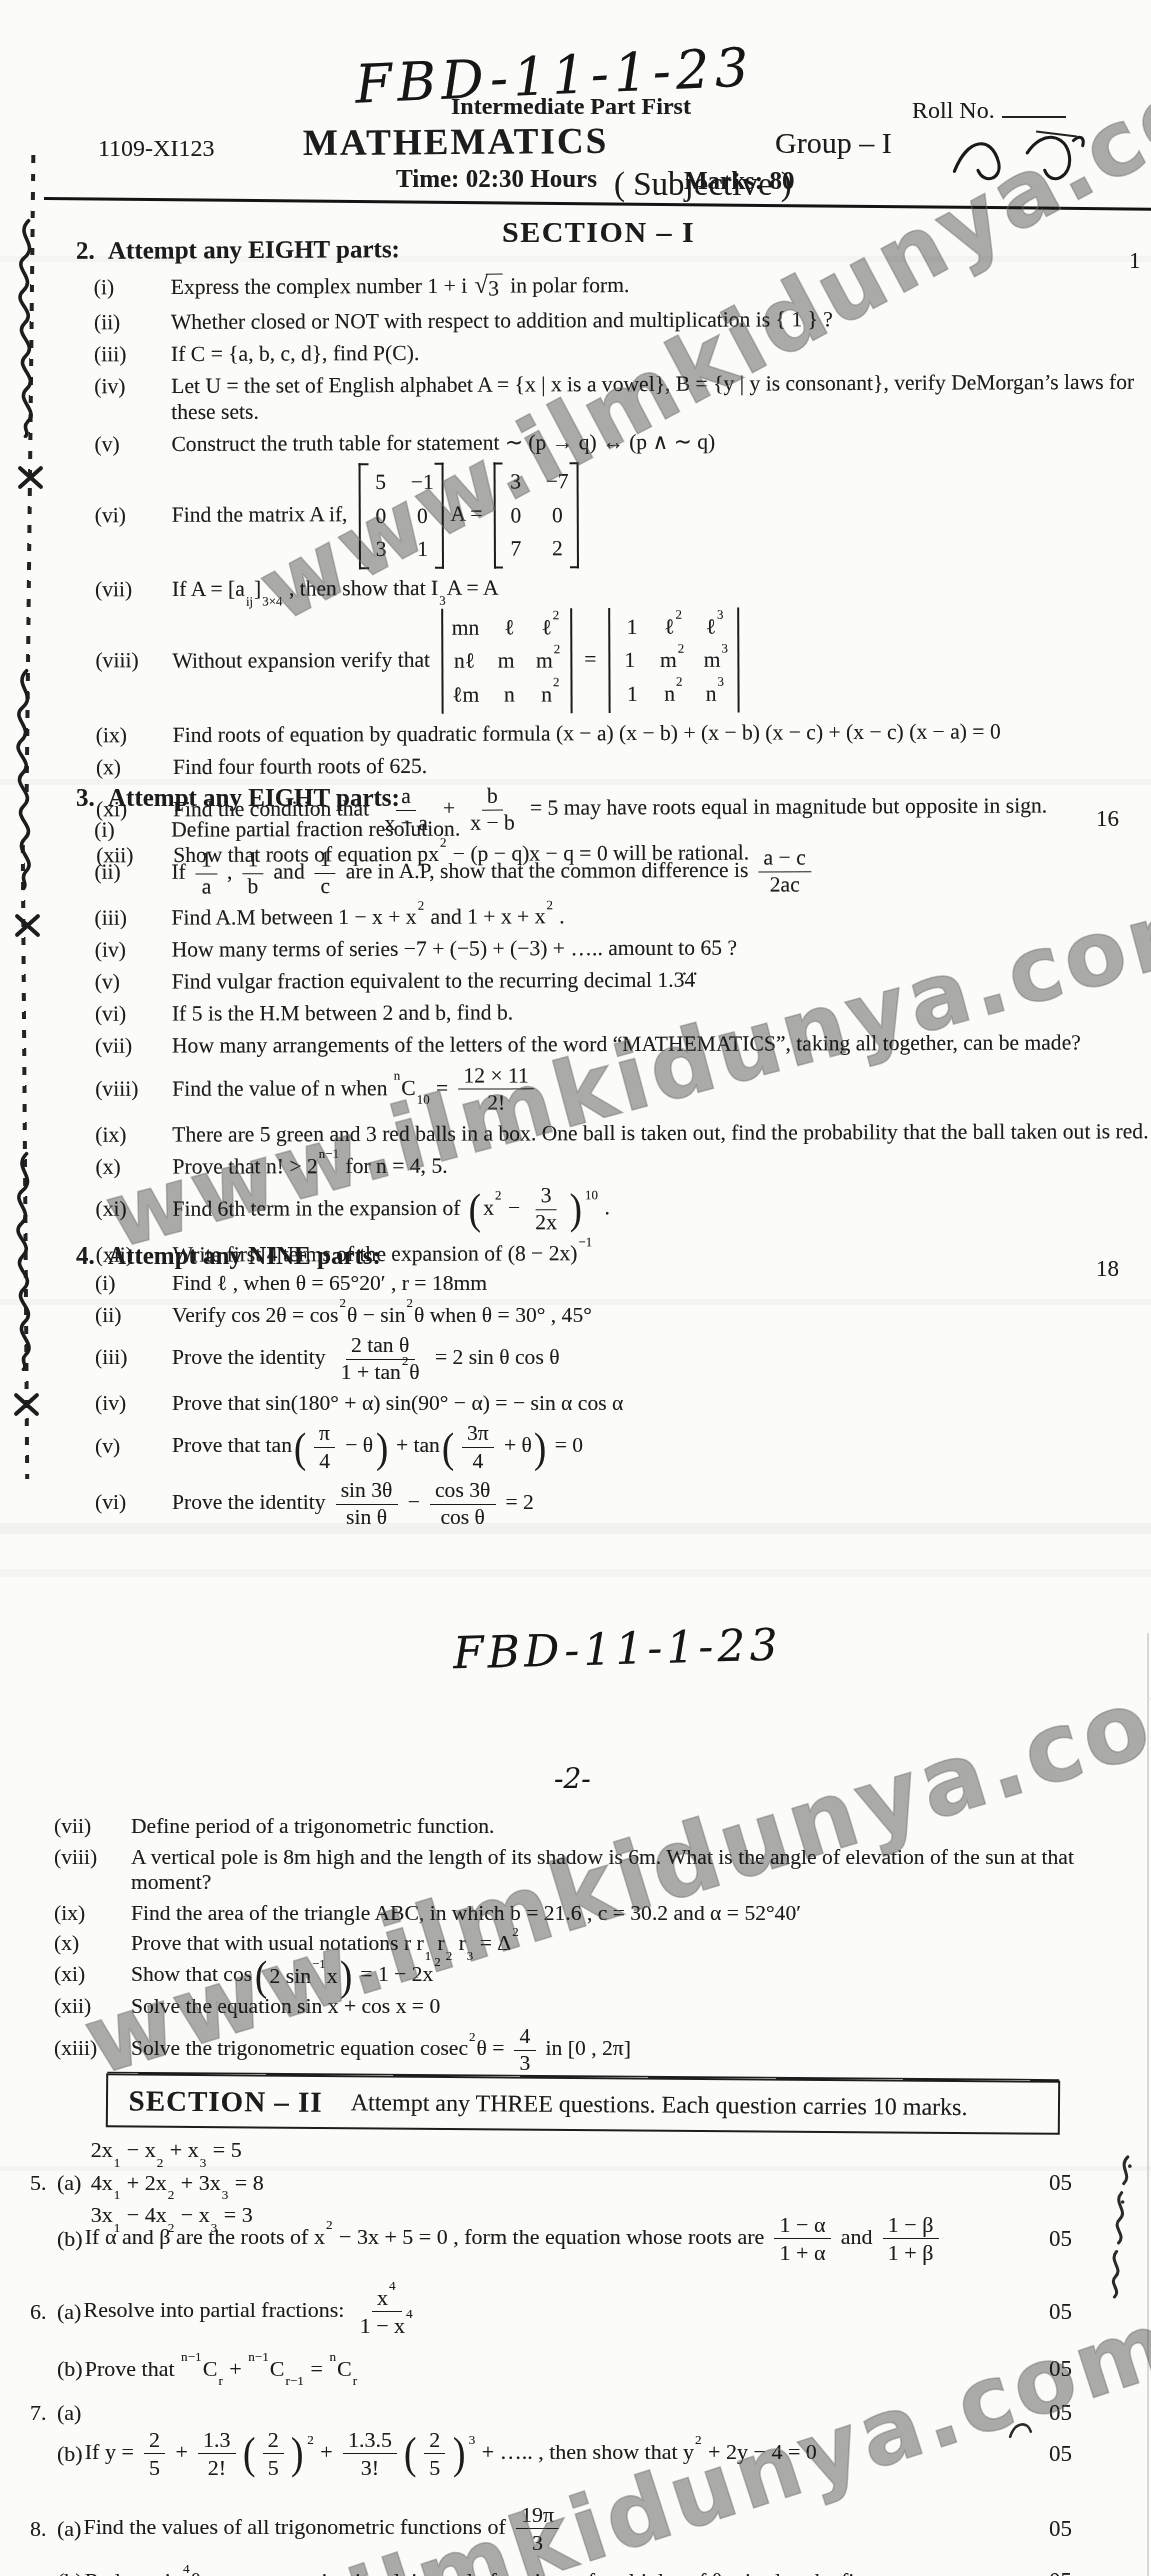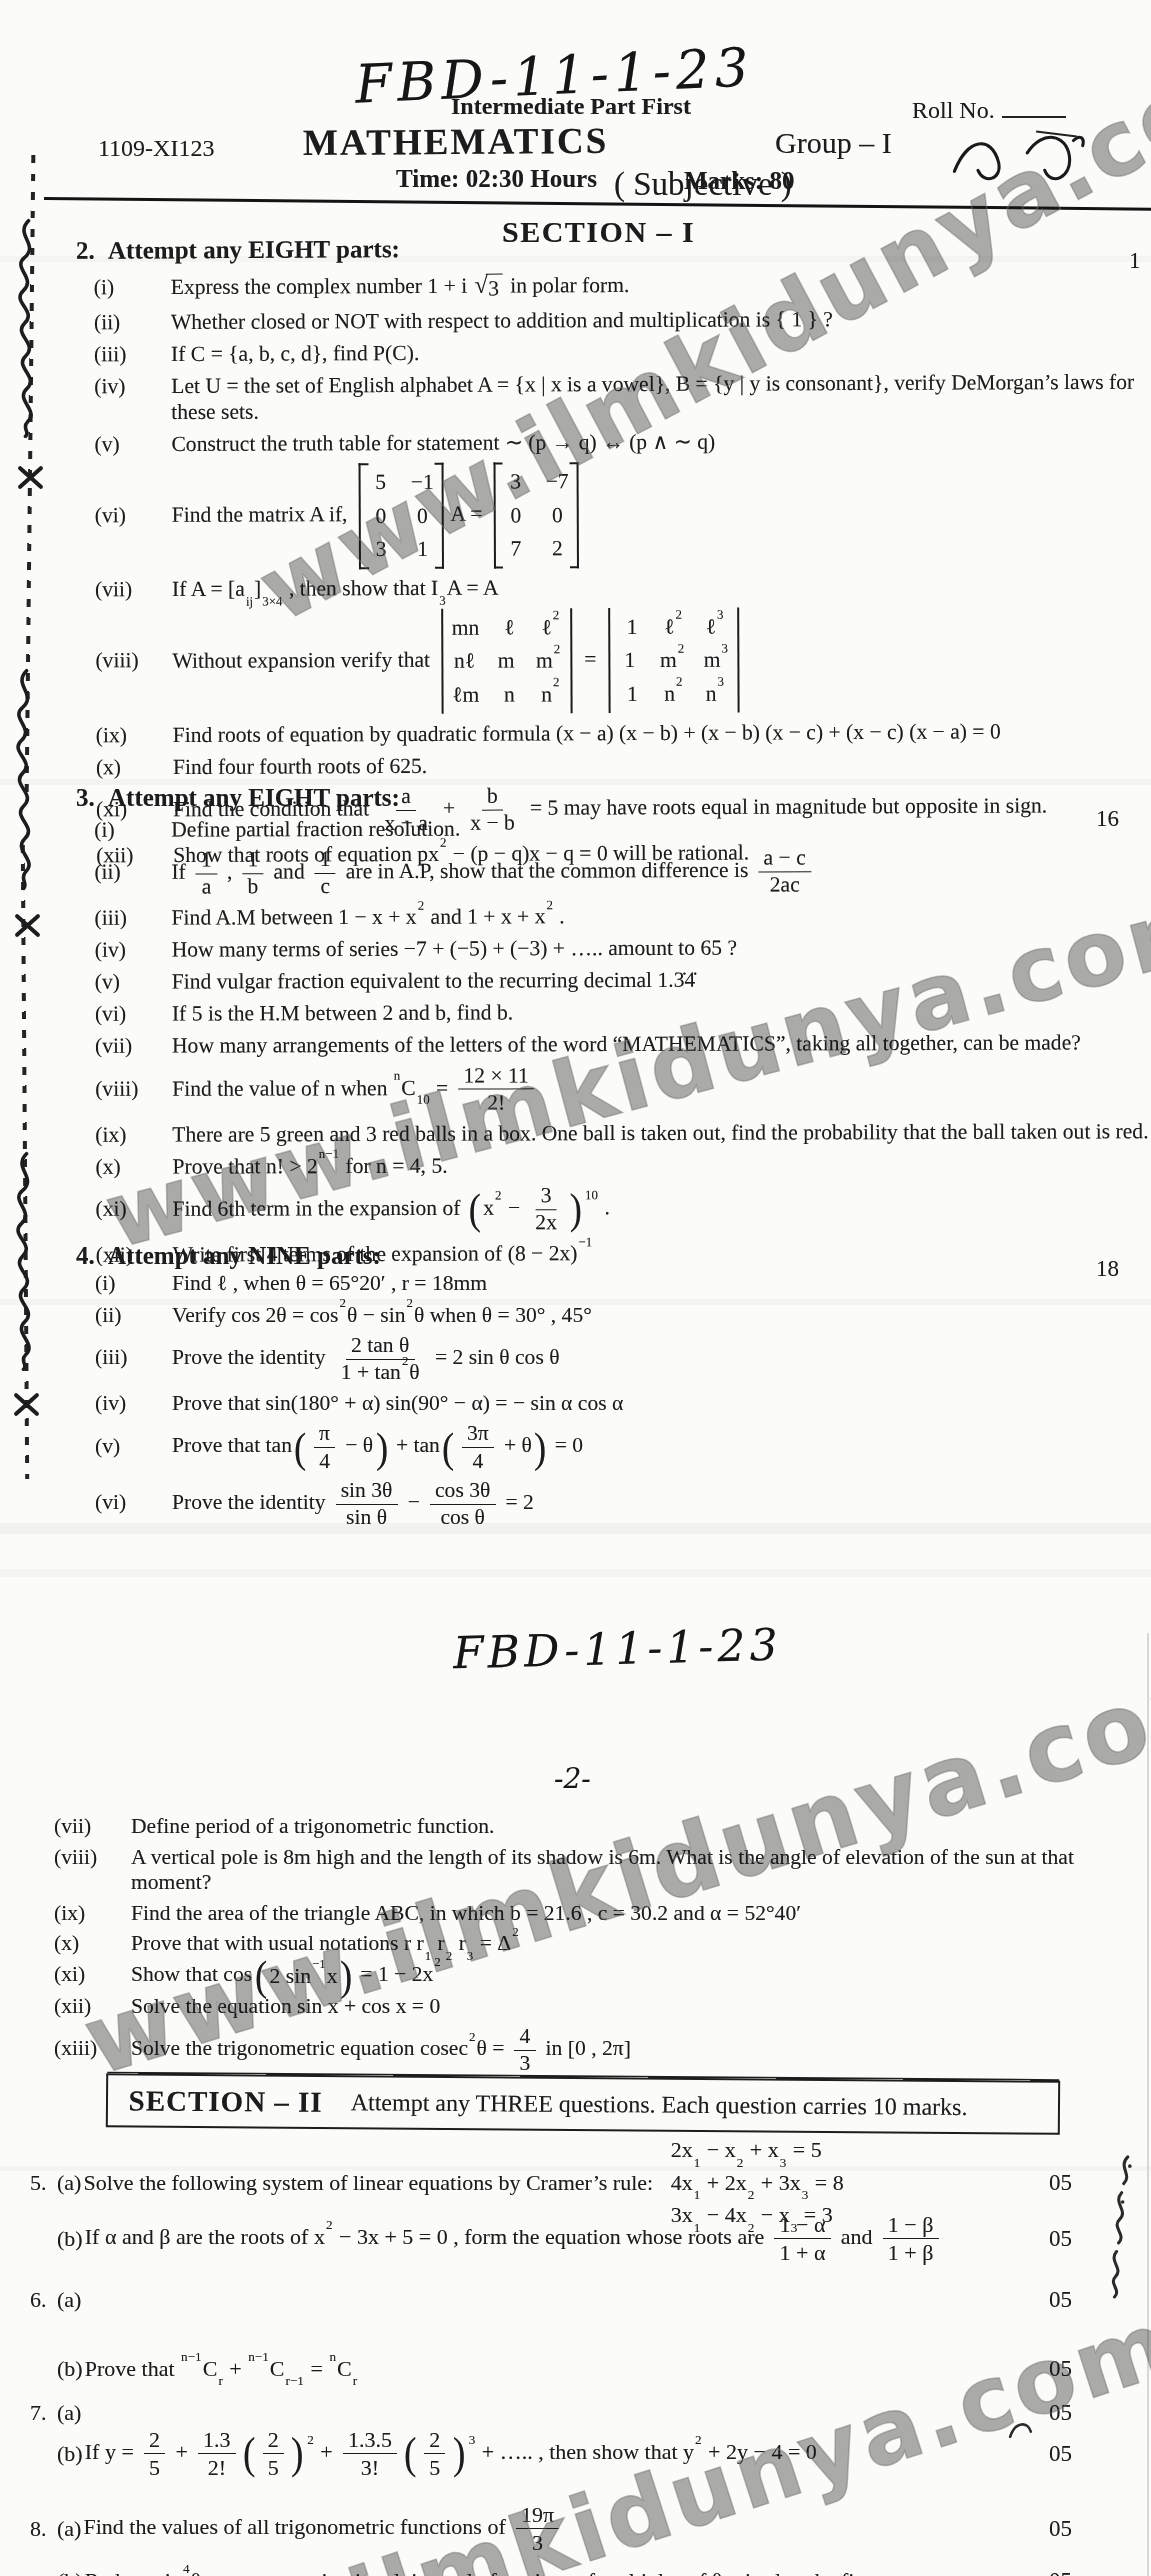--- a/index.html
+++ b/index.html
@@ -451,21 +451,20 @@
     </div>
 
   <div class="abs sec2box">
     <span class="sec2title">SECTION – II</span>
     <span class="sec2note">Attempt any THREE questions.  Each question carries 10 marks.</span>
   </div>
 
   <div class="subq" style="top:2137px;">
     <span class="qn">5.</span>
     <span class="ql">(a)</span>
-    <span class="qt">Solve the following system of linear equations by Cramer’s rule:</span>
     <span class="sys">
         <span class="sysline">2x<sub>1</sub> − x<sub>2</sub> + x<sub>3</sub> = 5</span>
         <span class="sysline">4x<sub>1</sub> + 2x<sub>2</sub> + 3x<sub>3</sub> = 8</span>
         <span class="sysline">3x<sub>1</sub> − 4x<sub>2</sub> − x<sub>3</sub> = 3</span>
       </span>
     <span class="qmk">05</span>
   </div>
   <div class="subq" style="top:2213px;">
     <span class="qn"></span>
     <span class="ql">(b)</span>
@@ -475,20 +474,24 @@
         </span> and <span class="frac">
           <span class="fn">1 − β</span>
           <span class="fd">1 + β</span>
         </span></span>
     <span class="qmk">05</span>
   </div>
 
   <div class="subq" style="top:2286px;">
     <span class="qn">6.</span>
     <span class="ql">(a)</span>
+    <span class="qt">Resolve into partial fractions:    <span class="frac">
+          <span class="fn">x<sup>4</sup></span>
+          <span class="fd">1 − x<sup>4</sup></span>
+        </span></span>
     <span class="qmk">05</span>
   </div>
   <div class="subq" style="top:2355px;">
     <span class="qn"></span>
     <span class="ql">(b)</span>
     <span class="qt">Prove that   <sup>n−1</sup>C<sub>r</sub> + <sup>n−1</sup>C<sub>r−1</sub> = <sup>n</sup>C<sub>r</sub></span>
     <span class="qmk">05</span>
   </div>
 
   <div class="subq" style="top:2399px;">

